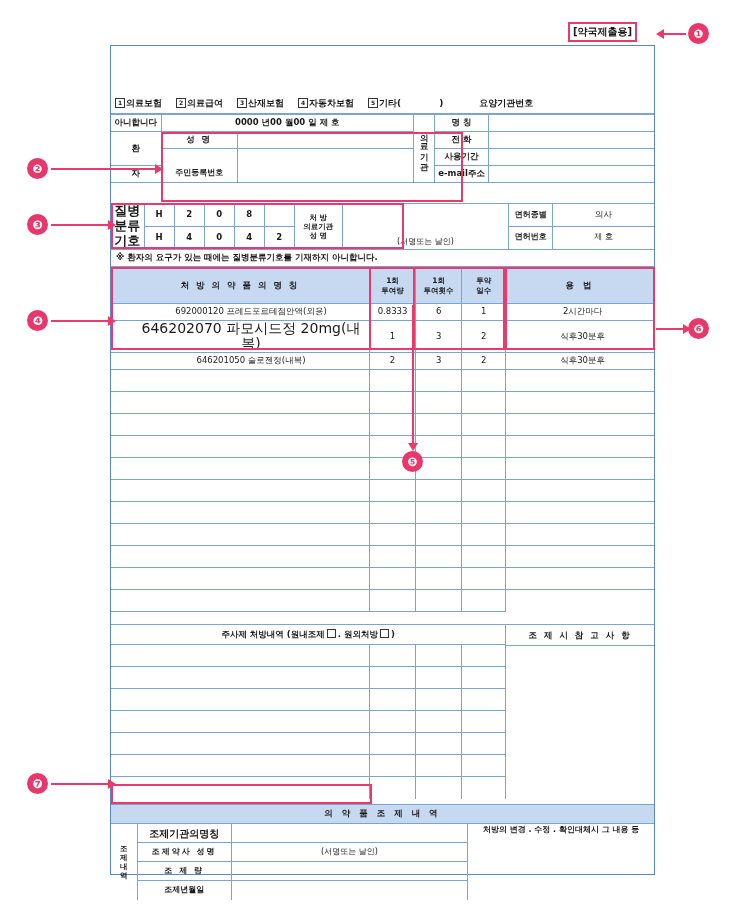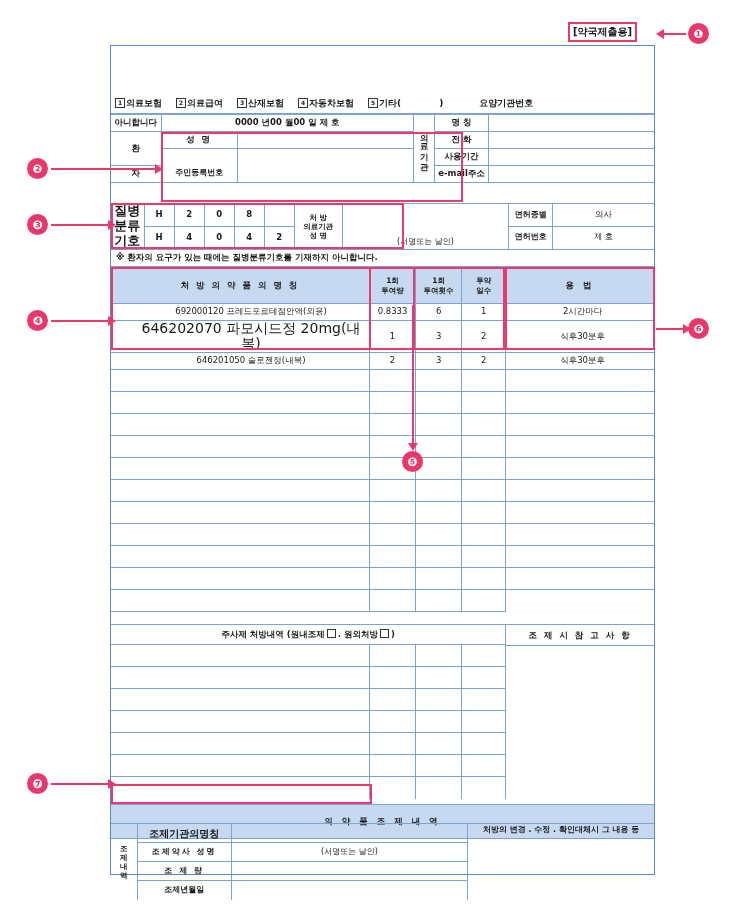--- a/index.html
+++ b/index.html
@@ -530,21 +530,21 @@
             </tr>
           </tbody>
       </table>
     </div>
 
 
     <div class="sec" style="top:758px;">
       <table class="grid">
         <tbody>
             <tr style="height:19px">
-          <td class="bluebg bold nb-l nb-r" style="height:34px;letter-spacing:3px">의  약  품  조  제  내  역</td>
+          <td class="bluebg bold nb-l nb-r" style="height:19px;letter-spacing:3px">의  약  품  조  제  내  역</td>
         </tr>
       </tbody>
         </table>
     </div>
 
     <div class="sec" style="top:777px;">
       <table class="grid">
         <colgroup>
           <col style="width:26px">
             <col style="width:94px">

